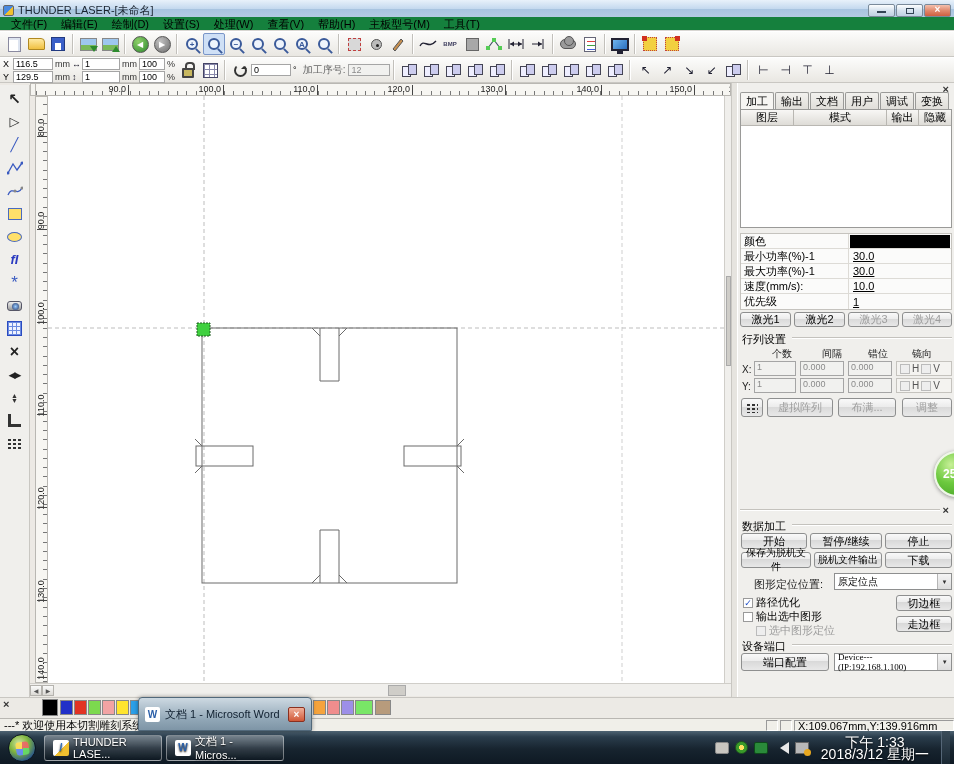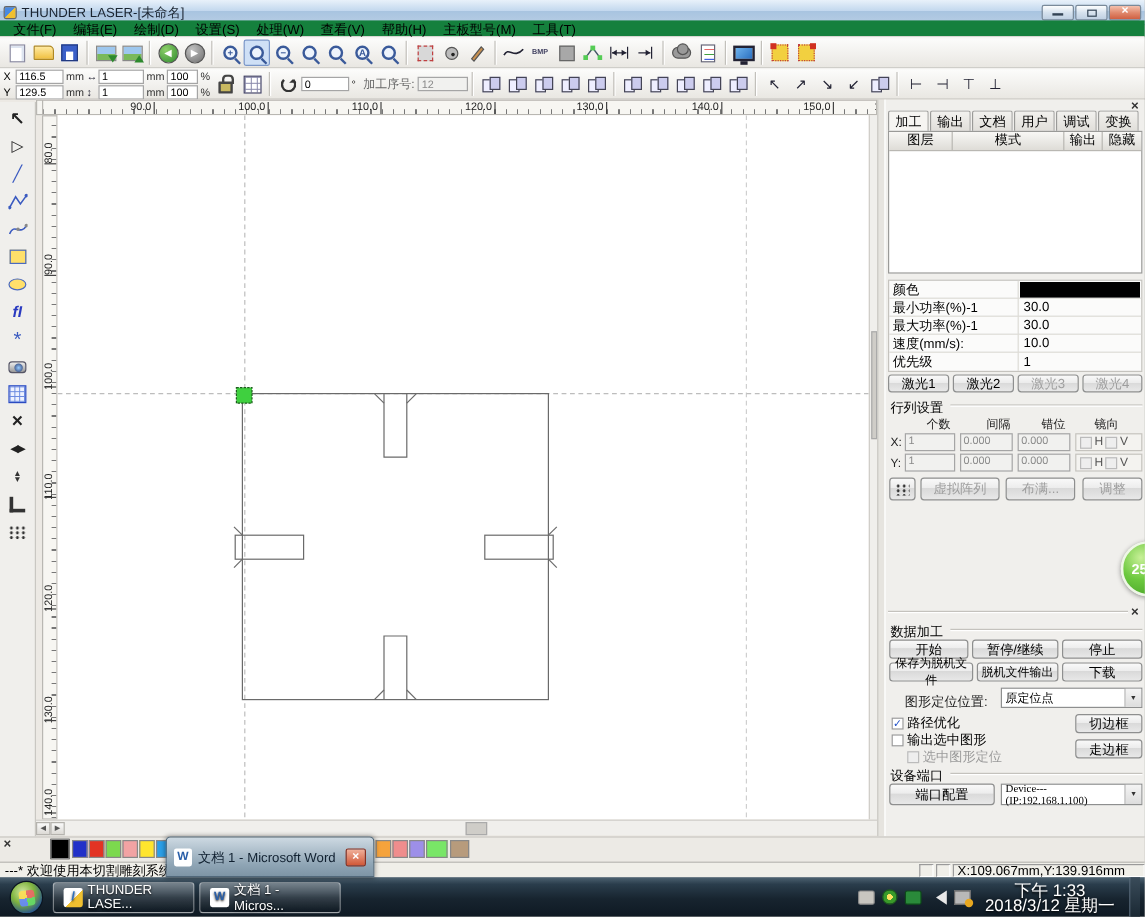--- a/index.html
+++ b/index.html
@@ -130,21 +130,21 @@
   .lt-head { display:flex; height:16px; background:linear-gradient(#f8f7f5,#dedcd7); border-bottom:1px solid #b9b7b2; }
   .lt-head div { border-right:1px solid #b9b7b2; text-align:center; font-size:11px; line-height:15px; }
   .lt-row { display:flex; height:15px; background:#2e62d8; color:#06103a; }
   .lt-row div { border-right:1px solid #4a7ae2; text-align:center; font-size:11px; line-height:14px; }
   .c1 { width:53px; } .c2 { width:93px; } .c3 { width:32px; } .c4 { width:32px; border-right:none!important; }
   .lt-swatch { margin:2px 3px; height:11px; }
   #propstable { position:absolute; left:2px; top:150px; width:212px; background:#fbfbfa; border:1px solid #c5c3be; }
   .prow { display:flex; height:15px; border-bottom:1px solid #dddbd6; align-items:center; }
   .prow:last-child { border-bottom:none; }
   .prow .pl { width:108px; padding-left:3px; border-right:1px solid #dddbd6; font-size:11px; }
-  .prow .pv { flex:1; padding-left:4px; font-size:11px; }
+  .prow .pv { flex:1; padding-left:4px; font-size:11px;text-decoration:underline; }
   .prow .pswatch { flex:1; height:13px; margin:1px 1px; }
   .btn { border:1px solid #8e8f8f; border-radius:3px; background:linear-gradient(#f9f9f9,#ececec 45%,#d9d9d9 46%,#e8e8e8);
     font-size:11px; text-align:center; color:#000; display:flex; align-items:center; justify-content:center; }
   .btn.dis { color:#9e9e9e; }
   .grouplabel { position:absolute; font-size:11px; color:#000; }
   .etchline { position:absolute; height:2px; border-top:1px solid #c4c2bd; border-bottom:1px solid #fff; }
   .colhead { position:absolute; font-size:10px; color:#222; }
   .mirrorbox { position:absolute; border:1px solid #c5c3be; display:flex; align-items:center; gap:2px; padding:0 3px; background:#f4f3f0; }
   .chk { width:10px; height:10px; border:1px solid #9a9a9a; background:#fff; font-size:9px; line-height:9px; text-align:center; color:#2050c8; flex:none; }
   .chk.dis { background:#eee; border-color:#bbb; }

